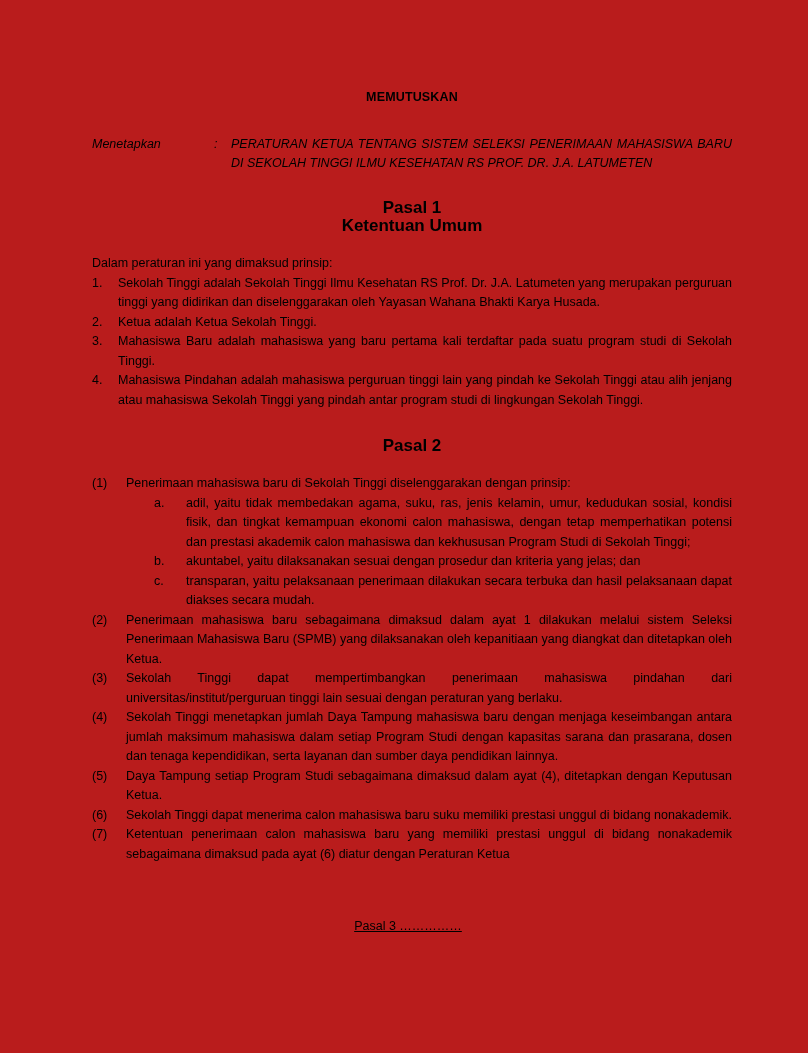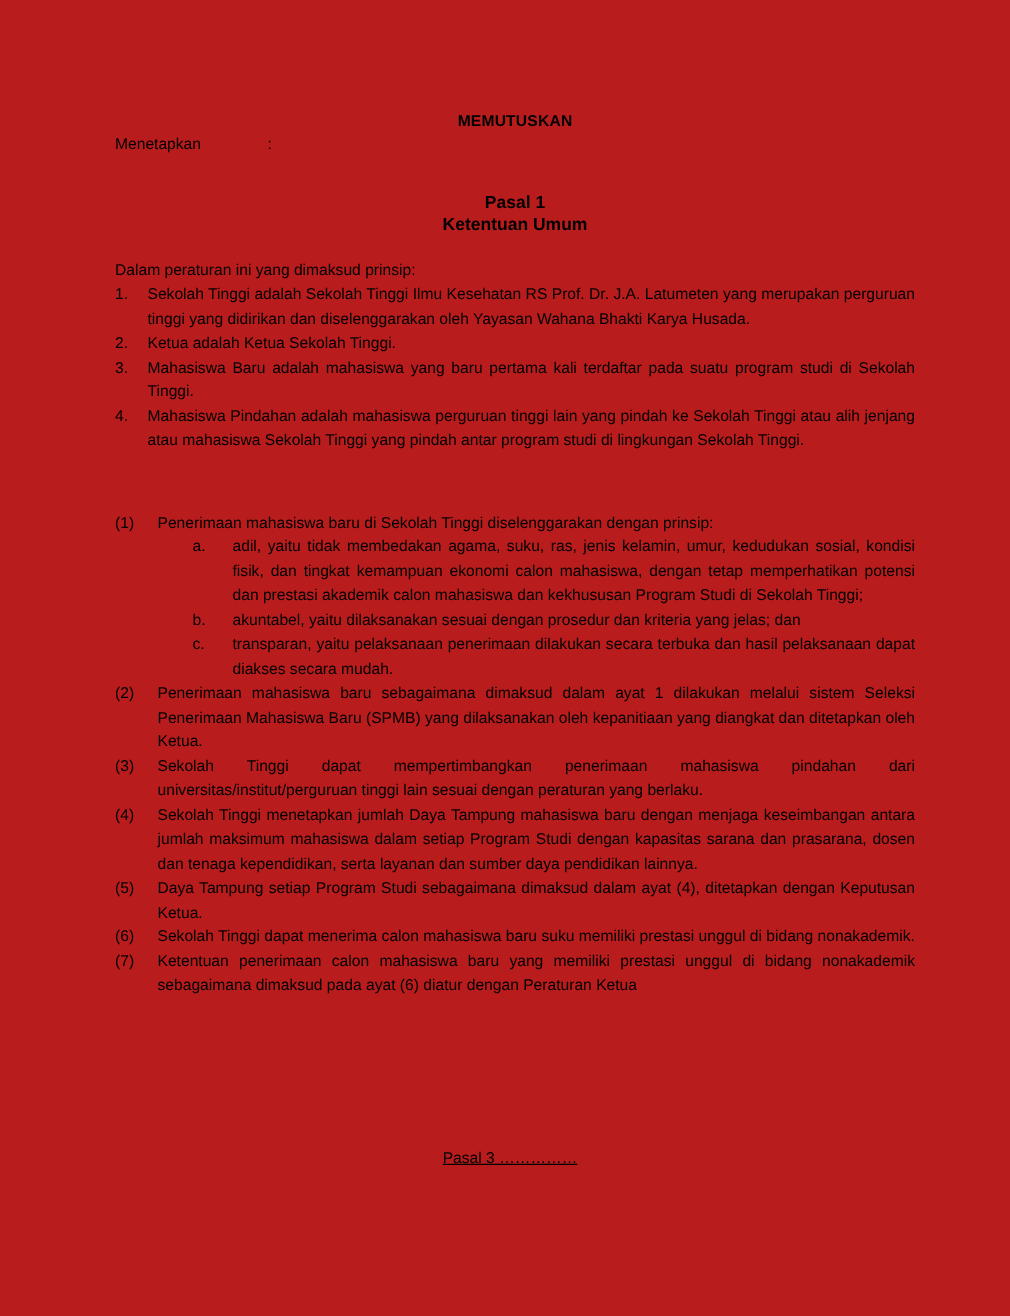--- a/index.html
+++ b/index.html
@@ -34,31 +34,33 @@
   .center-bold {
     text-align: center;
     font-weight: bold;
     font-size: 12.5px;
     line-height: 18px;
     letter-spacing: 0.15px;
   }
   .heading-block {
     text-align: center;
     font-weight: bold;
-    font-size: 14px;
+    font-size: 17px;
     line-height: 18px;
   }
   .heading-block .line { display: block; }
 
   
   .menetapkan-row {
     display: flex;
     align-items: flex-start;
+    margin-top: 29px;
     font-size: 12.5px;
     line-height: 18.5px;
+    font-style: italic;
   }
   .menetapkan-label {
     width: 122px;
     flex: 0 0 122px;
   }
   .menetapkan-colon {
     width: 17px;
     flex: 0 0 17px;
   }
   .menetapkan-value {
@@ -121,20 +123,21 @@
 
 <div class="page">
 
   <div class="content">
 
     <div class="center-bold">MEMUTUSKAN</div>
 
     <div class="menetapkan-row">
       <div class="menetapkan-label">Menetapkan</div>
       <div class="menetapkan-colon">:</div>
+      <div class="menetapkan-value">PERATURAN KETUA TENTANG SISTEM SELEKSI PENERIMAAN MAHASISWA BARU DI SEKOLAH TINGGI ILMU KESEHATAN RS PROF. DR. J.A. LATUMETEN</div>
     </div>
 
     <div class="spacer-lg"></div>
 
     <div class="heading-block">
       <span class="line">Pasal 1</span>
       <span class="line">Ketentuan Umum</span>
     </div>
 
     <div class="spacer-md"></div>
@@ -156,20 +159,21 @@
       </div>
       <div class="li lvl1">
         <span class="marker">4.</span>
         <span class="txt">Mahasiswa Pindahan adalah mahasiswa perguruan tinggi lain yang pindah ke Sekolah Tinggi atau alih jenjang atau mahasiswa Sekolah Tinggi yang pindah antar program studi di lingkungan Sekolah Tinggi.</span>
       </div>
     </div>
 
     <div class="spacer-lg"></div>
 
     <div class="heading-block">
+      <span class="line">Pasal 2</span>
     </div>
 
     <div class="spacer-md"></div>
 
     <div class="list">
 
       <div class="li lvlp">
         <span class="marker">(1)</span>
         <span class="txt">Penerimaan mahasiswa baru di Sekolah Tinggi diselenggarakan dengan prinsip:</span>
       </div>

